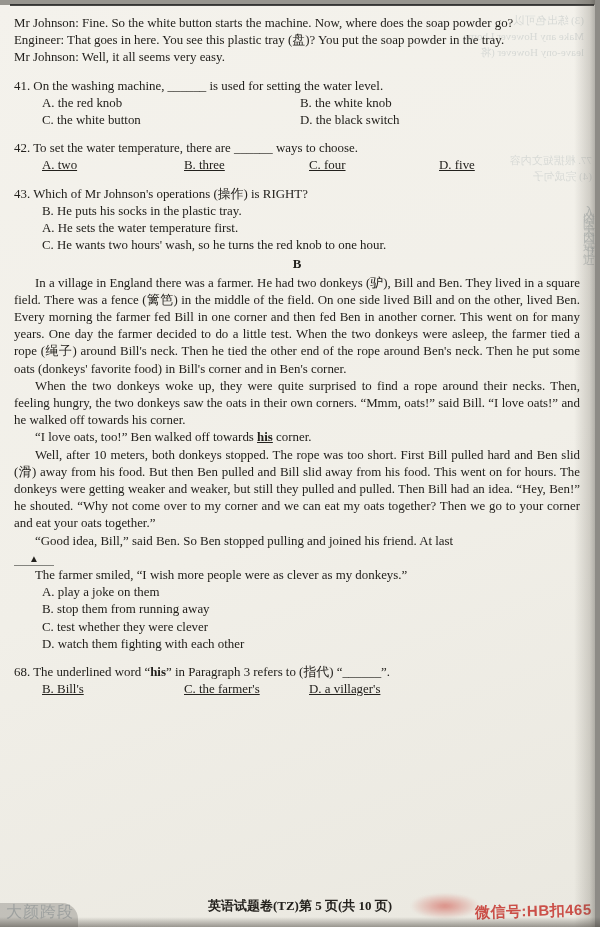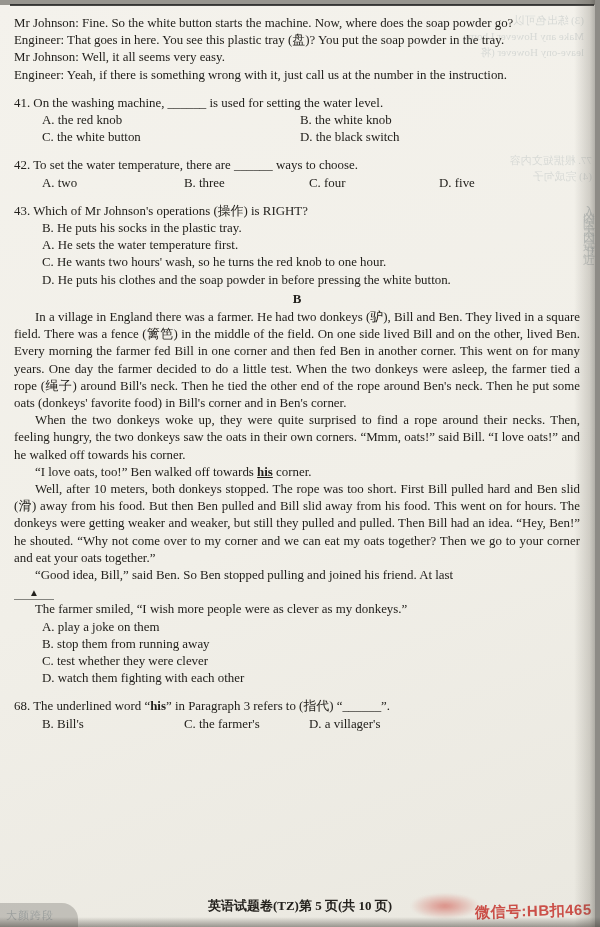--- a/index.html
+++ b/index.html
@@ -12,34 +12,34 @@
   .edge-right-shadow{position:absolute;top:0;bottom:0;right:0;width:26px;
         background:linear-gradient(to right,rgba(90,85,75,0) 0%,rgba(90,85,75,.22) 60%,rgba(40,38,34,.45) 100%);}
   .edge-right-bg{position:absolute;top:0;bottom:0;right:0;width:5px;background:#8d8b86;}
   .edge-bottom{position:absolute;left:0;right:0;bottom:0;height:10px;
         background:linear-gradient(to bottom,rgba(70,66,60,0),rgba(70,66,60,.5));}
   .corner-blob{position:absolute;left:0;bottom:0;width:78px;height:24px;background:#98968f;opacity:.5;border-top-right-radius:16px;}
   .content{position:absolute;top:15px;left:14px;width:566px;font-size:12.9px;line-height:17.2px;text-align:justify;}
   .dlg{padding-left:40px;text-indent:-40px;}
   .q{padding-left:27px;text-indent:-27px;margin-top:11px;}
   .opts-grid{display:grid;grid-template-columns:258px auto;padding-left:28px;}
-  .opts-row{display:flex;padding-left:28px;}
+  .opts-row{display:flex;padding-left:28px;text-decoration:underline;}
   .opts-row .opt{flex:0 0 133px;}
   .opts-row .opt:nth-child(2){flex:0 0 125px;margin-left:9px;}
   .opts-row .opt:nth-child(3){flex:0 0 130px;}
   .opts-col .opt{display:block;padding-left:28px;}
   .sec{text-align:center;font-weight:bold;margin:2px 0 1px;}
   .para{text-indent:21px;}
   .ul{text-decoration:underline;}
   .tri-line{position:relative;padding-left:15px;height:17px;}
   .tri{font-size:10px;line-height:17px;}
   .tri-line::after{content:"";position:absolute;left:0;top:15px;width:40px;border-bottom:1.5px solid #4a4a46;opacity:.65;}
   .footer{position:absolute;left:0;right:0;bottom:12px;text-align:center;font-weight:bold;font-size:13px;}
   .wm-gray{position:absolute;left:6px;bottom:4px;font-family:"Liberation Sans","DejaVu Sans",sans-serif;
-        font-size:11px;color:#9a9e9d;opacity:.9;letter-spacing:1px;}
+        font-size:16px;color:#9a9e9d;opacity:.9;letter-spacing:1px;}
   .wm-red-blob{position:absolute;right:120px;bottom:8px;width:70px;height:26px;
         background:radial-gradient(ellipse at center,rgba(205,70,60,.55),rgba(205,70,60,0) 70%);filter:blur(1px);}
   .wm-red{position:absolute;right:8px;bottom:6px;font-family:"Liberation Sans","DejaVu Sans",sans-serif;
         font-weight:bold;font-size:15px;color:rgba(198,57,50,.88);transform:rotate(-1.5deg);letter-spacing:.5px;}
   .bleed-top{position:absolute;top:12px;right:16px;width:260px;transform:scaleX(-1);
         color:#4d6570;opacity:.17;filter:blur(.6px);font-size:11px;line-height:16px;text-align:left;}
   .bleed-mid{position:absolute;top:152px;right:8px;width:160px;transform:scaleX(-1);
         color:#4d6570;opacity:.16;filter:blur(.6px);font-size:11px;line-height:16px;text-align:left;}
   .bleed-side{position:absolute;top:195px;right:3px;writing-mode:vertical-rl;
         color:#3f545e;opacity:.26;filter:blur(.4px);font-size:12px;letter-spacing:7px;}
@@ -58,21 +58,20 @@
     <div>77. 根据短文内容</div>
     <div>(4) 完成句子</div>
   </div>
   <div class="bleed-side">入凶医天因远卫近</div>
 
   <div class="content">
 
     <div class="dlg"><span>Mr Johnson:</span> <span>Fine. So the white button starts the machine. Now, where does the soap powder go?</span></div>
     <div class="dlg"><span>Engineer:</span> <span>That goes in here. You see this plastic tray (盘)? You put the soap powder in the tray.</span></div>
     <div class="dlg"><span>Mr Johnson:</span> <span>Well, it all seems very easy.</span></div>
-    <div class="dlg"><span>Engineer:</span> <span>Yeah, if there is something wrong with it, just call us at the number in the instruction.</span></div>
 
     <div class="q"><span>41.</span> <span>On the washing machine, ______ is used for setting the water level.</span></div>
     <div class="opts-grid">
       <span class="opt">A. the red knob</span>
       <span class="opt">B. the white knob</span>
       <span class="opt">C. the white button</span>
       <span class="opt">D. the black switch</span>
     </div>
 
     <div class="q"><span>42.</span> <span>To set the water temperature, there are ______ ways to choose.</span></div>
@@ -81,21 +80,20 @@
       <span class="opt">B. three</span>
       <span class="opt">C. four</span>
       <span class="opt">D. five</span>
     </div>
 
     <div class="q"><span>43.</span> <span>Which of Mr Johnson's operations (操作) is RIGHT?</span></div>
     <div class="opts-col">
       <span class="opt">B. He puts his socks in the plastic tray.</span>
       <span class="opt">A. He sets the water temperature first.</span>
       <span class="opt">C. He wants two hours' wash, so he turns the red knob to one hour.</span>
-      <span class="opt">D. He puts his clothes and the soap powder in before pressing the white button.</span>
     </div>
 
     <div class="sec">B</div>
 
     <div class="para">In a village in England there was a farmer. He had two donkeys (驴), Bill and Ben. They lived in a square field. There was a fence (篱笆) in the middle of the field. On one side lived Bill and on the other, lived Ben. Every morning the farmer fed Bill in one corner and then fed Ben in another corner. This went on for many years. One day the farmer decided to do a little test. When the two donkeys were asleep, the farmer tied a rope (绳子) around Bill's neck. Then he tied the other end of the rope around Ben's neck. Then he put some oats (donkeys' favorite food) in Bill's corner and in Ben's corner.</div>
     <div class="para">When the two donkeys woke up, they were quite surprised to find a rope around their necks. Then, feeling hungry, the two donkeys saw the oats in their own corners. “Mmm, oats!” said Bill. “I love oats!” and he walked off towards his corner.</div>
     <div class="para"><span>“I love oats, too!” Ben walked off towards </span><b class="ul">his</b><span> corner.</span></div>
     <div class="para">Well, after 10 meters, both donkeys stopped. The rope was too short. First Bill pulled hard and Ben slid (滑) away from his food. But then Ben pulled and Bill slid away from his food. This went on for hours. The donkeys were getting weaker and weaker, but still they pulled and pulled. Then Bill had an idea. “Hey, Ben!” he shouted. “Why not come over to my corner and we can eat my oats together? Then we go to your corner and eat your oats together.”</div>
     <div class="para">“Good idea, Bill,” said Ben. So Ben stopped pulling and joined his friend. At last</div>
     <div class="tri-line"><span class="tri">▲</span></div>

